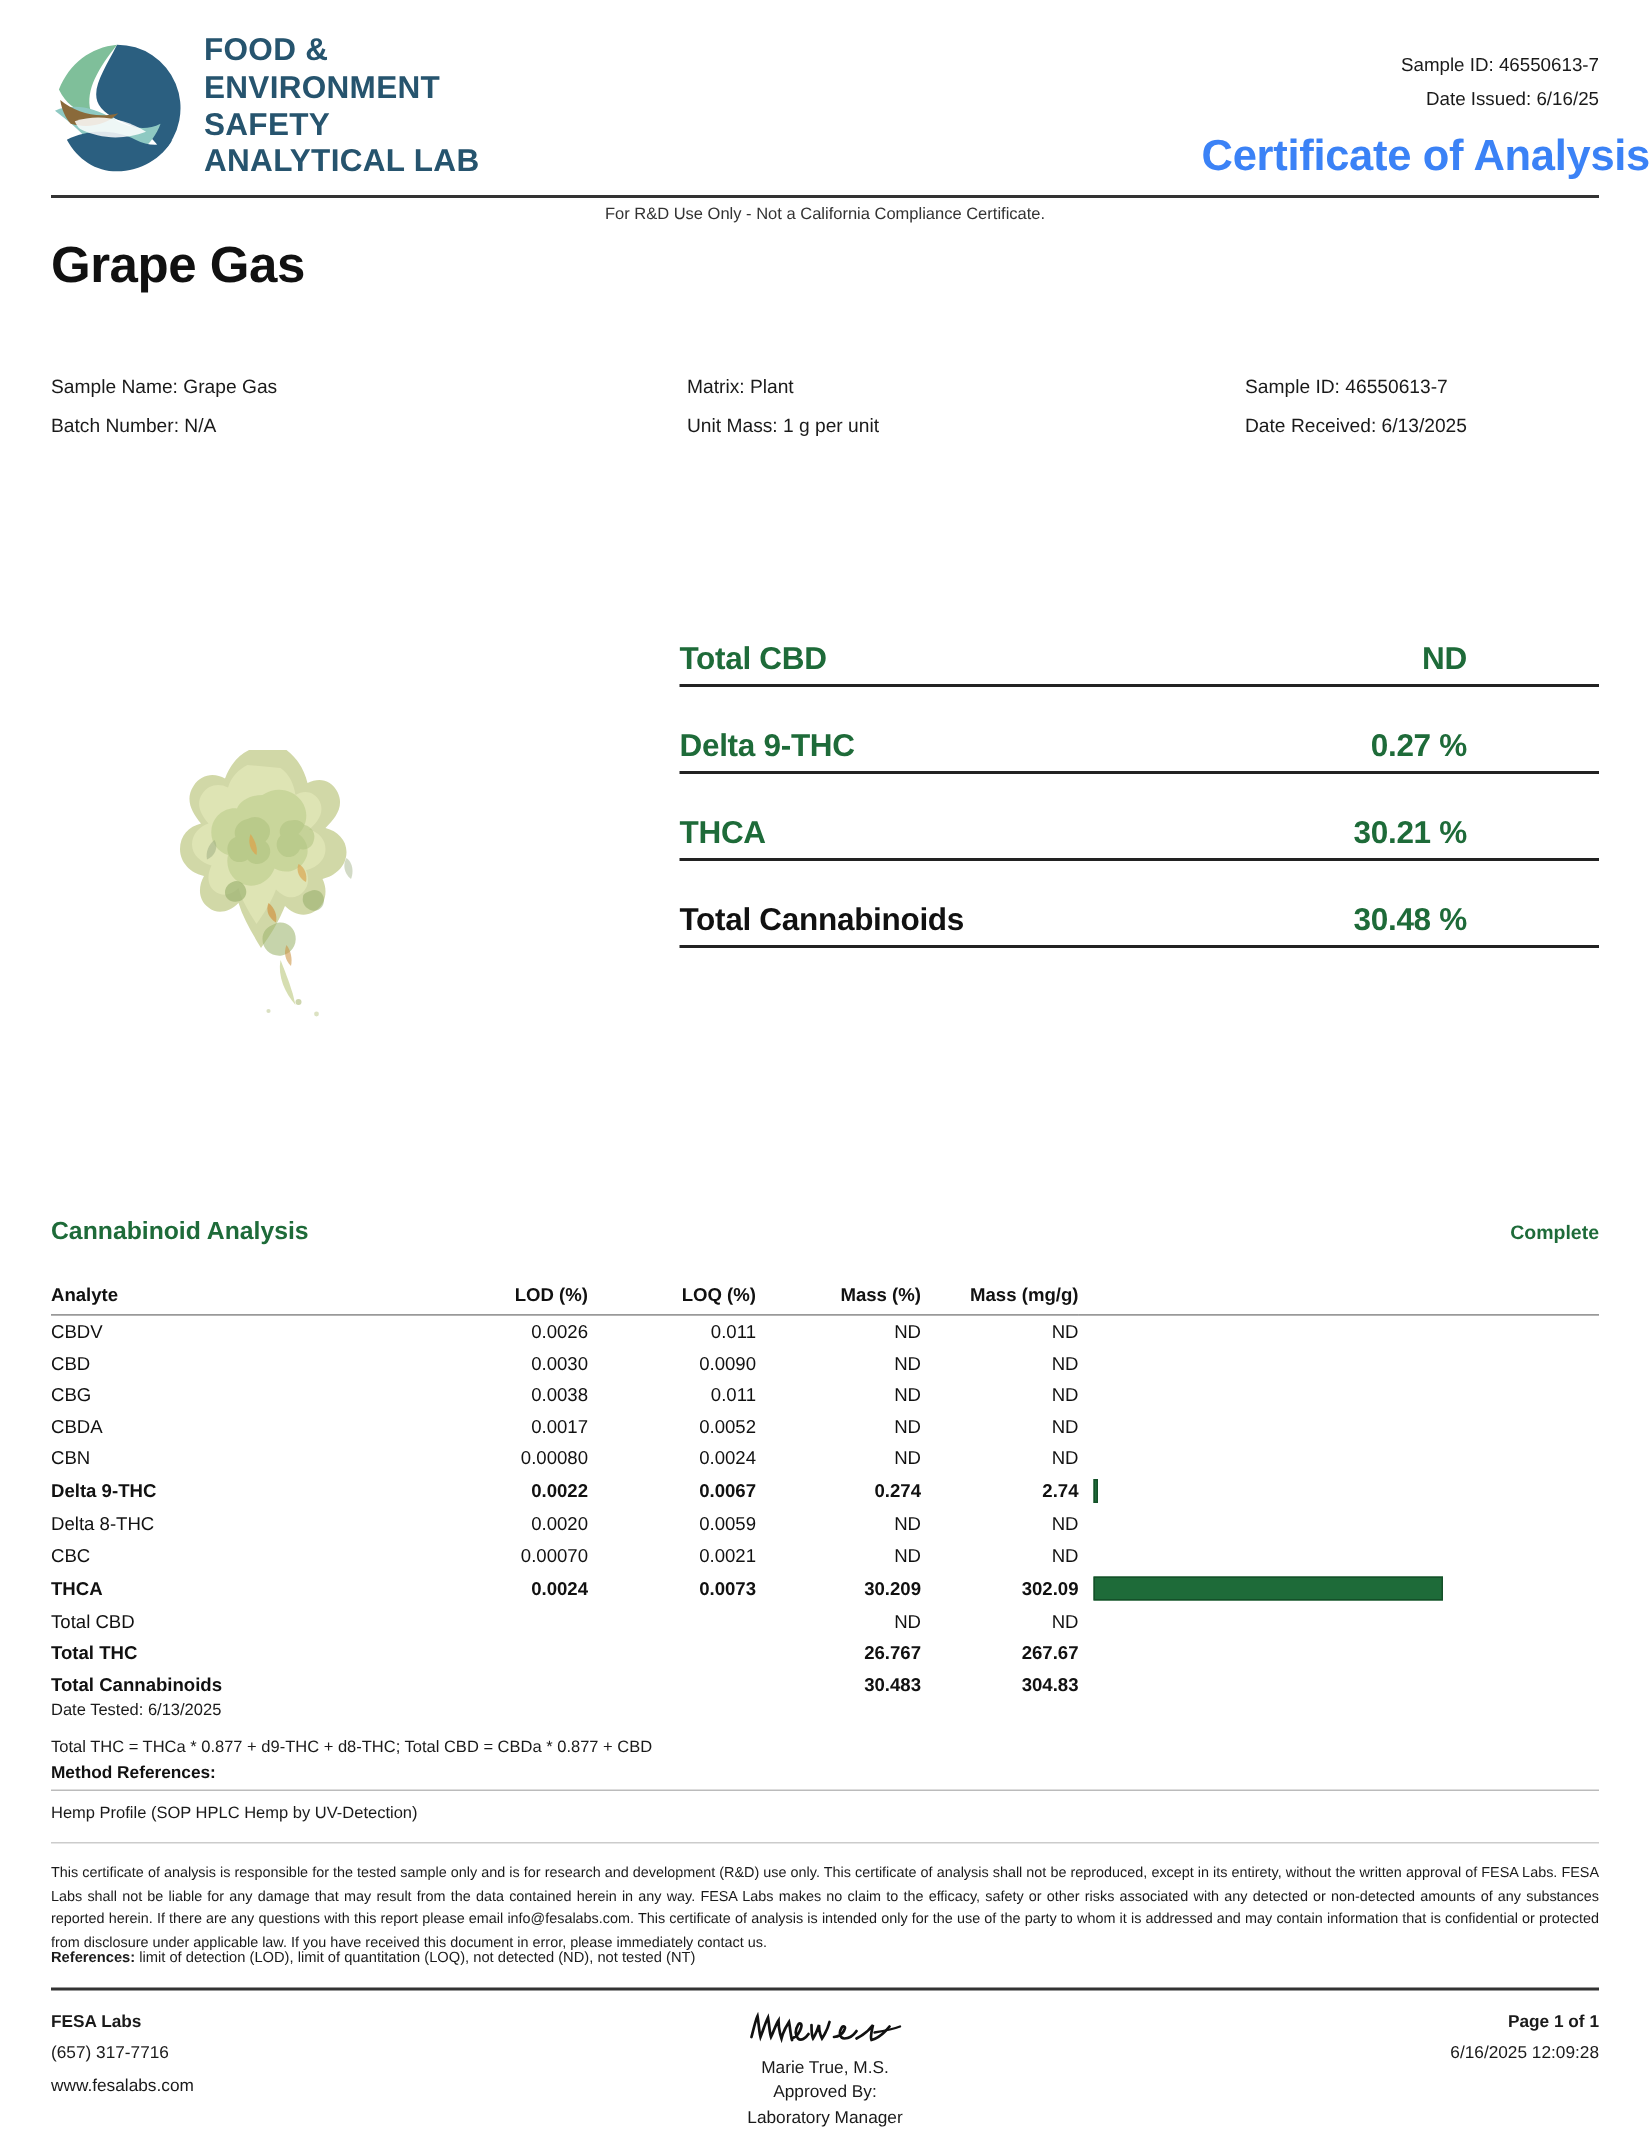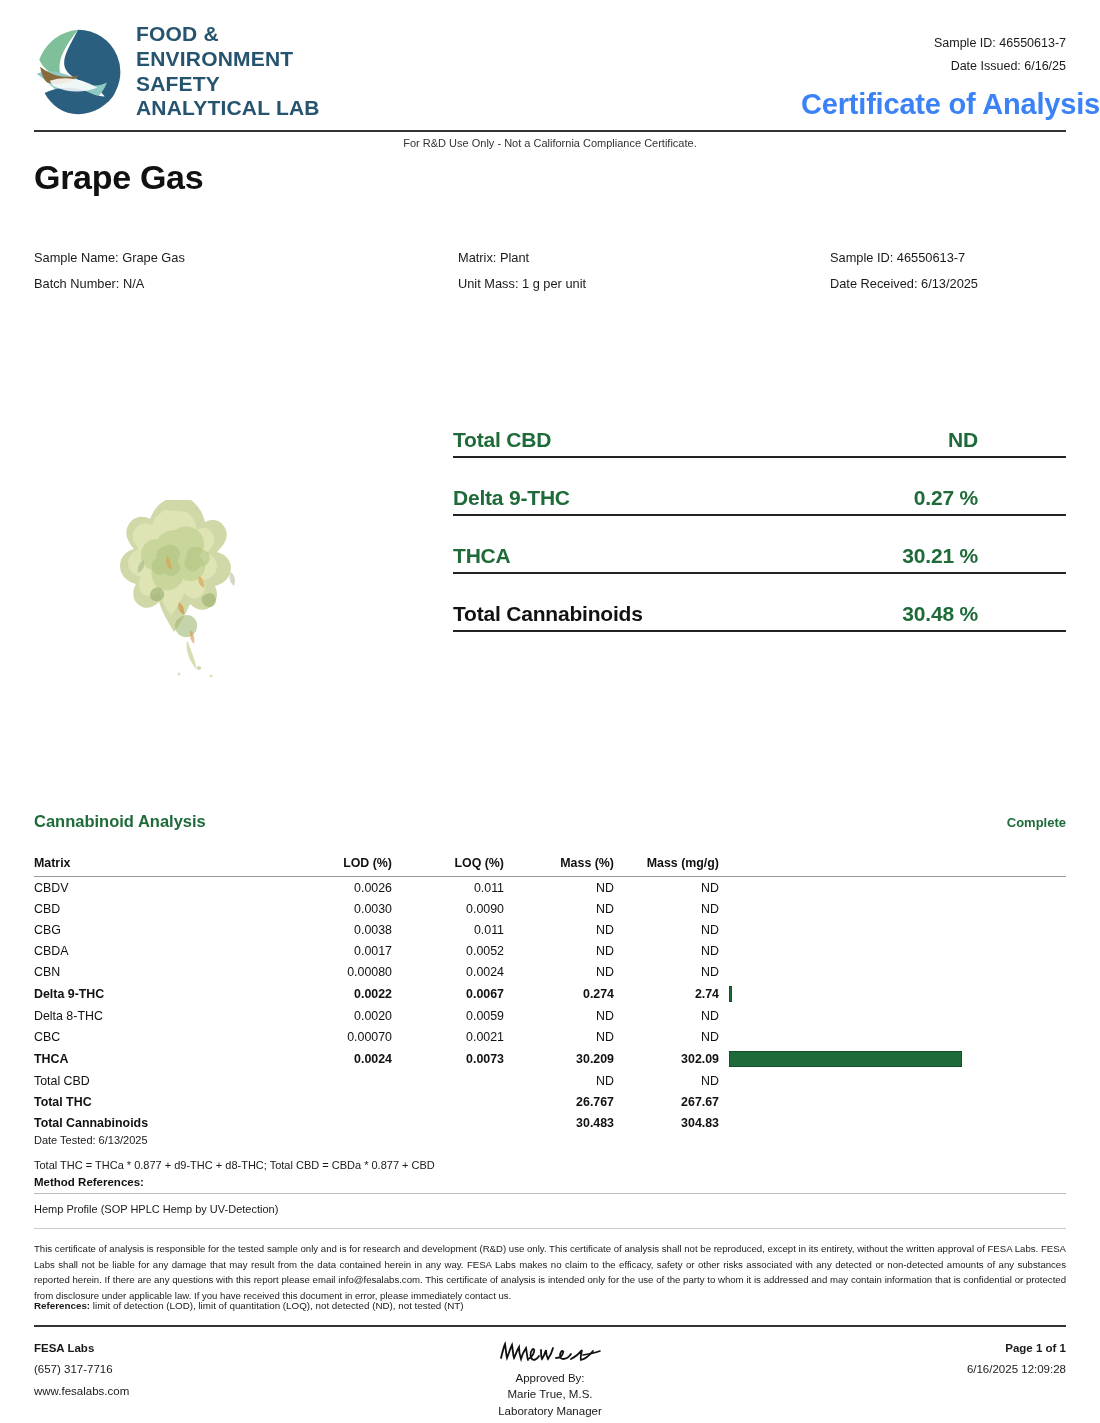--- a/index.html
+++ b/index.html
@@ -404,21 +404,21 @@
     <colgroup>
       <col class="col-analyte">
         <col class="col-lod">
         <col class="col-loq">
       <col class="col-massp">
         <col class="col-massmg">
         <col class="col-bar">
     </colgroup>
     <thead>
       <tr>
-        <th class="analyte-col">Matrix</th>
+        <th class="analyte-col">Analyte</th>
         <th>LOD (%)</th>
         <th>LOQ (%)</th>
         <th>Mass (%)</th>
         <th>Mass (mg/g)</th>
         <th class="bar-col"></th>
       </tr>
     </thead>
     <tbody>
         <tr>
           <td class="analyte-col">CBDV</td>
@@ -547,22 +547,22 @@
 
     <div class="foot-center">
       <svg class="signature" width="110" height="26" viewBox="0 0 110 26">
         <path d="M6 20c2-8 3-12 4-14 1 6 1 10 2 14 2-5 3-9 5-13 1 6 1 10 2 13 2-4 3-8 5-11 0 5 1 9 2 12 1-4 3-8 5-11 1 5 1 9 2 12" stroke="#111" stroke-width="1.8" fill="none" stroke-linecap="round"></path>
         <path d="M33 21c3-1 5-4 6-7 1-3-1-4-2-2-2 3-2 7 0 9 2 2 5 0 7-3" stroke="#111" stroke-width="1.8" fill="none" stroke-linecap="round"></path>
         <path d="M46 12c0 4 0 7 1 9 2-3 3-6 4-9 0 4 1 7 2 9 2-3 4-7 5-11" stroke="#111" stroke-width="1.8" fill="none" stroke-linecap="round"></path>
         <path d="M61 20c3 0 6-2 7-5 1-2-1-3-2-1-2 3-1 7 2 7 3 0 6-2 8-5" stroke="#111" stroke-width="1.8" fill="none" stroke-linecap="round"></path>
         <path d="M76 21c4-2 8-5 11-9-1 5-2 8-1 10 4-1 8-4 12-9" stroke="#111" stroke-width="1.8" fill="none" stroke-linecap="round"></path>
         <path d="M88 17c6-1 12-2 17-4" stroke="#111" stroke-width="1.6" fill="none" stroke-linecap="round"></path>
       </svg>
+      <div>Marie True, M.S.</div>
       <div>Approved By:</div>
-      <div>Marie True, M.S.</div>
       <div>Laboratory Manager</div>
     </div>
 
     <div class="foot-right">
       <div class="pg">Page 1 of 1</div>
       <div>6/16/2025 12:09:28</div>
     </div>
   </div>
 
 </div>

